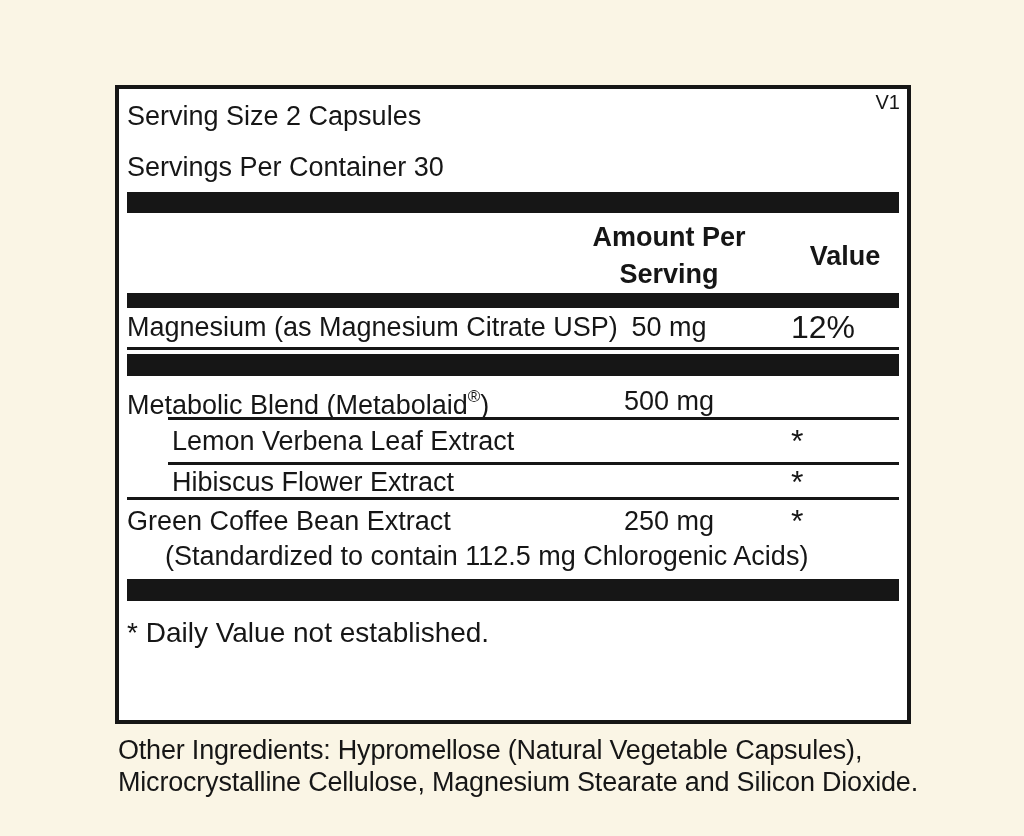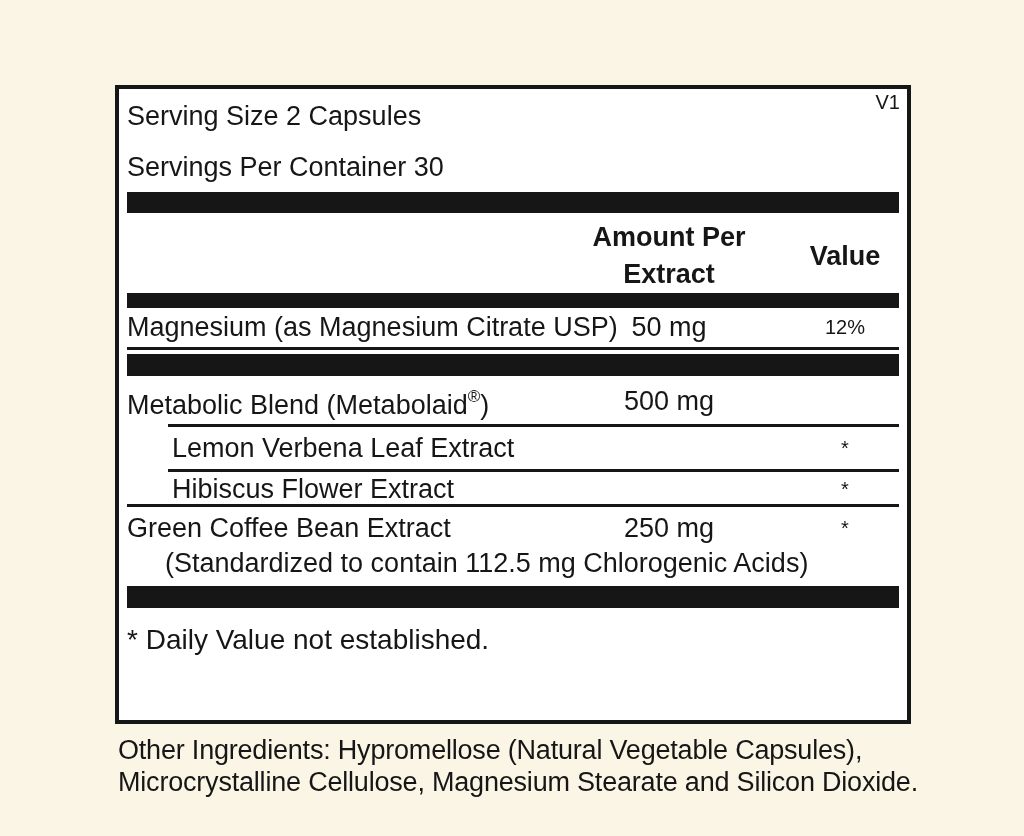--- a/index.html
+++ b/index.html
@@ -59,24 +59,24 @@
     font-weight: bold;
     font-size: 27px;
     line-height: 37px;
     text-align: center;
   }
   .col-header.amount { grid-column: 2; }
   .col-header.dv     { grid-column: 4; }
 
   .nutrient-row .name   { font-size: 27px; text-align: left; white-space: nowrap; }
   .nutrient-row .amount { font-size: 27px; text-align: center; }
-  .nutrient-row .dv     { font-size: 20px; text-align: center; }
+  .nutrient-row .dv     { font-size: 32px; text-align: left; }
 
   .row-magnesium { height: 39px; line-height: 39px; }
-  .row-metabolic { height: 48px; line-height: 41px; }
+  .row-metabolic { height: 41px; line-height: 41px; }
   .row-lemon     { height: 42px; line-height: 42px; }
   .row-hibiscus  { height: 32px; line-height: 35px; }
   .row-green     { height: 42px; line-height: 42px; }
 
   .indented .name { padding-left: 45px; }
 
   .reg-mark { font-size: 17px; vertical-align: 12px; letter-spacing: 0; }
 
   .rule { height: 3px; background: #161616; width: 772px; }
   .rule-indent { width: 731px; margin-left: 41px; }
@@ -113,21 +113,21 @@
 
 
   <div class="serving-line first">Serving Size 2 Capsules</div>
   <div class="serving-line">Servings Per Container 30</div>
 
   <div class="bar bar-top"></div>
 
   <div class="cols header-row">
     <div class="col-header amount">
       <div>Amount Per</div>
-      <div>Extract</div>
+      <div>Serving</div>
     </div>
     <div class="col-header dv">
       <div>Value</div>
     </div>
   </div>
 
   <div class="bar bar-medium"></div>
 
   <div class="cols nutrient-row row-magnesium">
     <div class="name">Magnesium (as Magnesium Citrate USP)</div>

